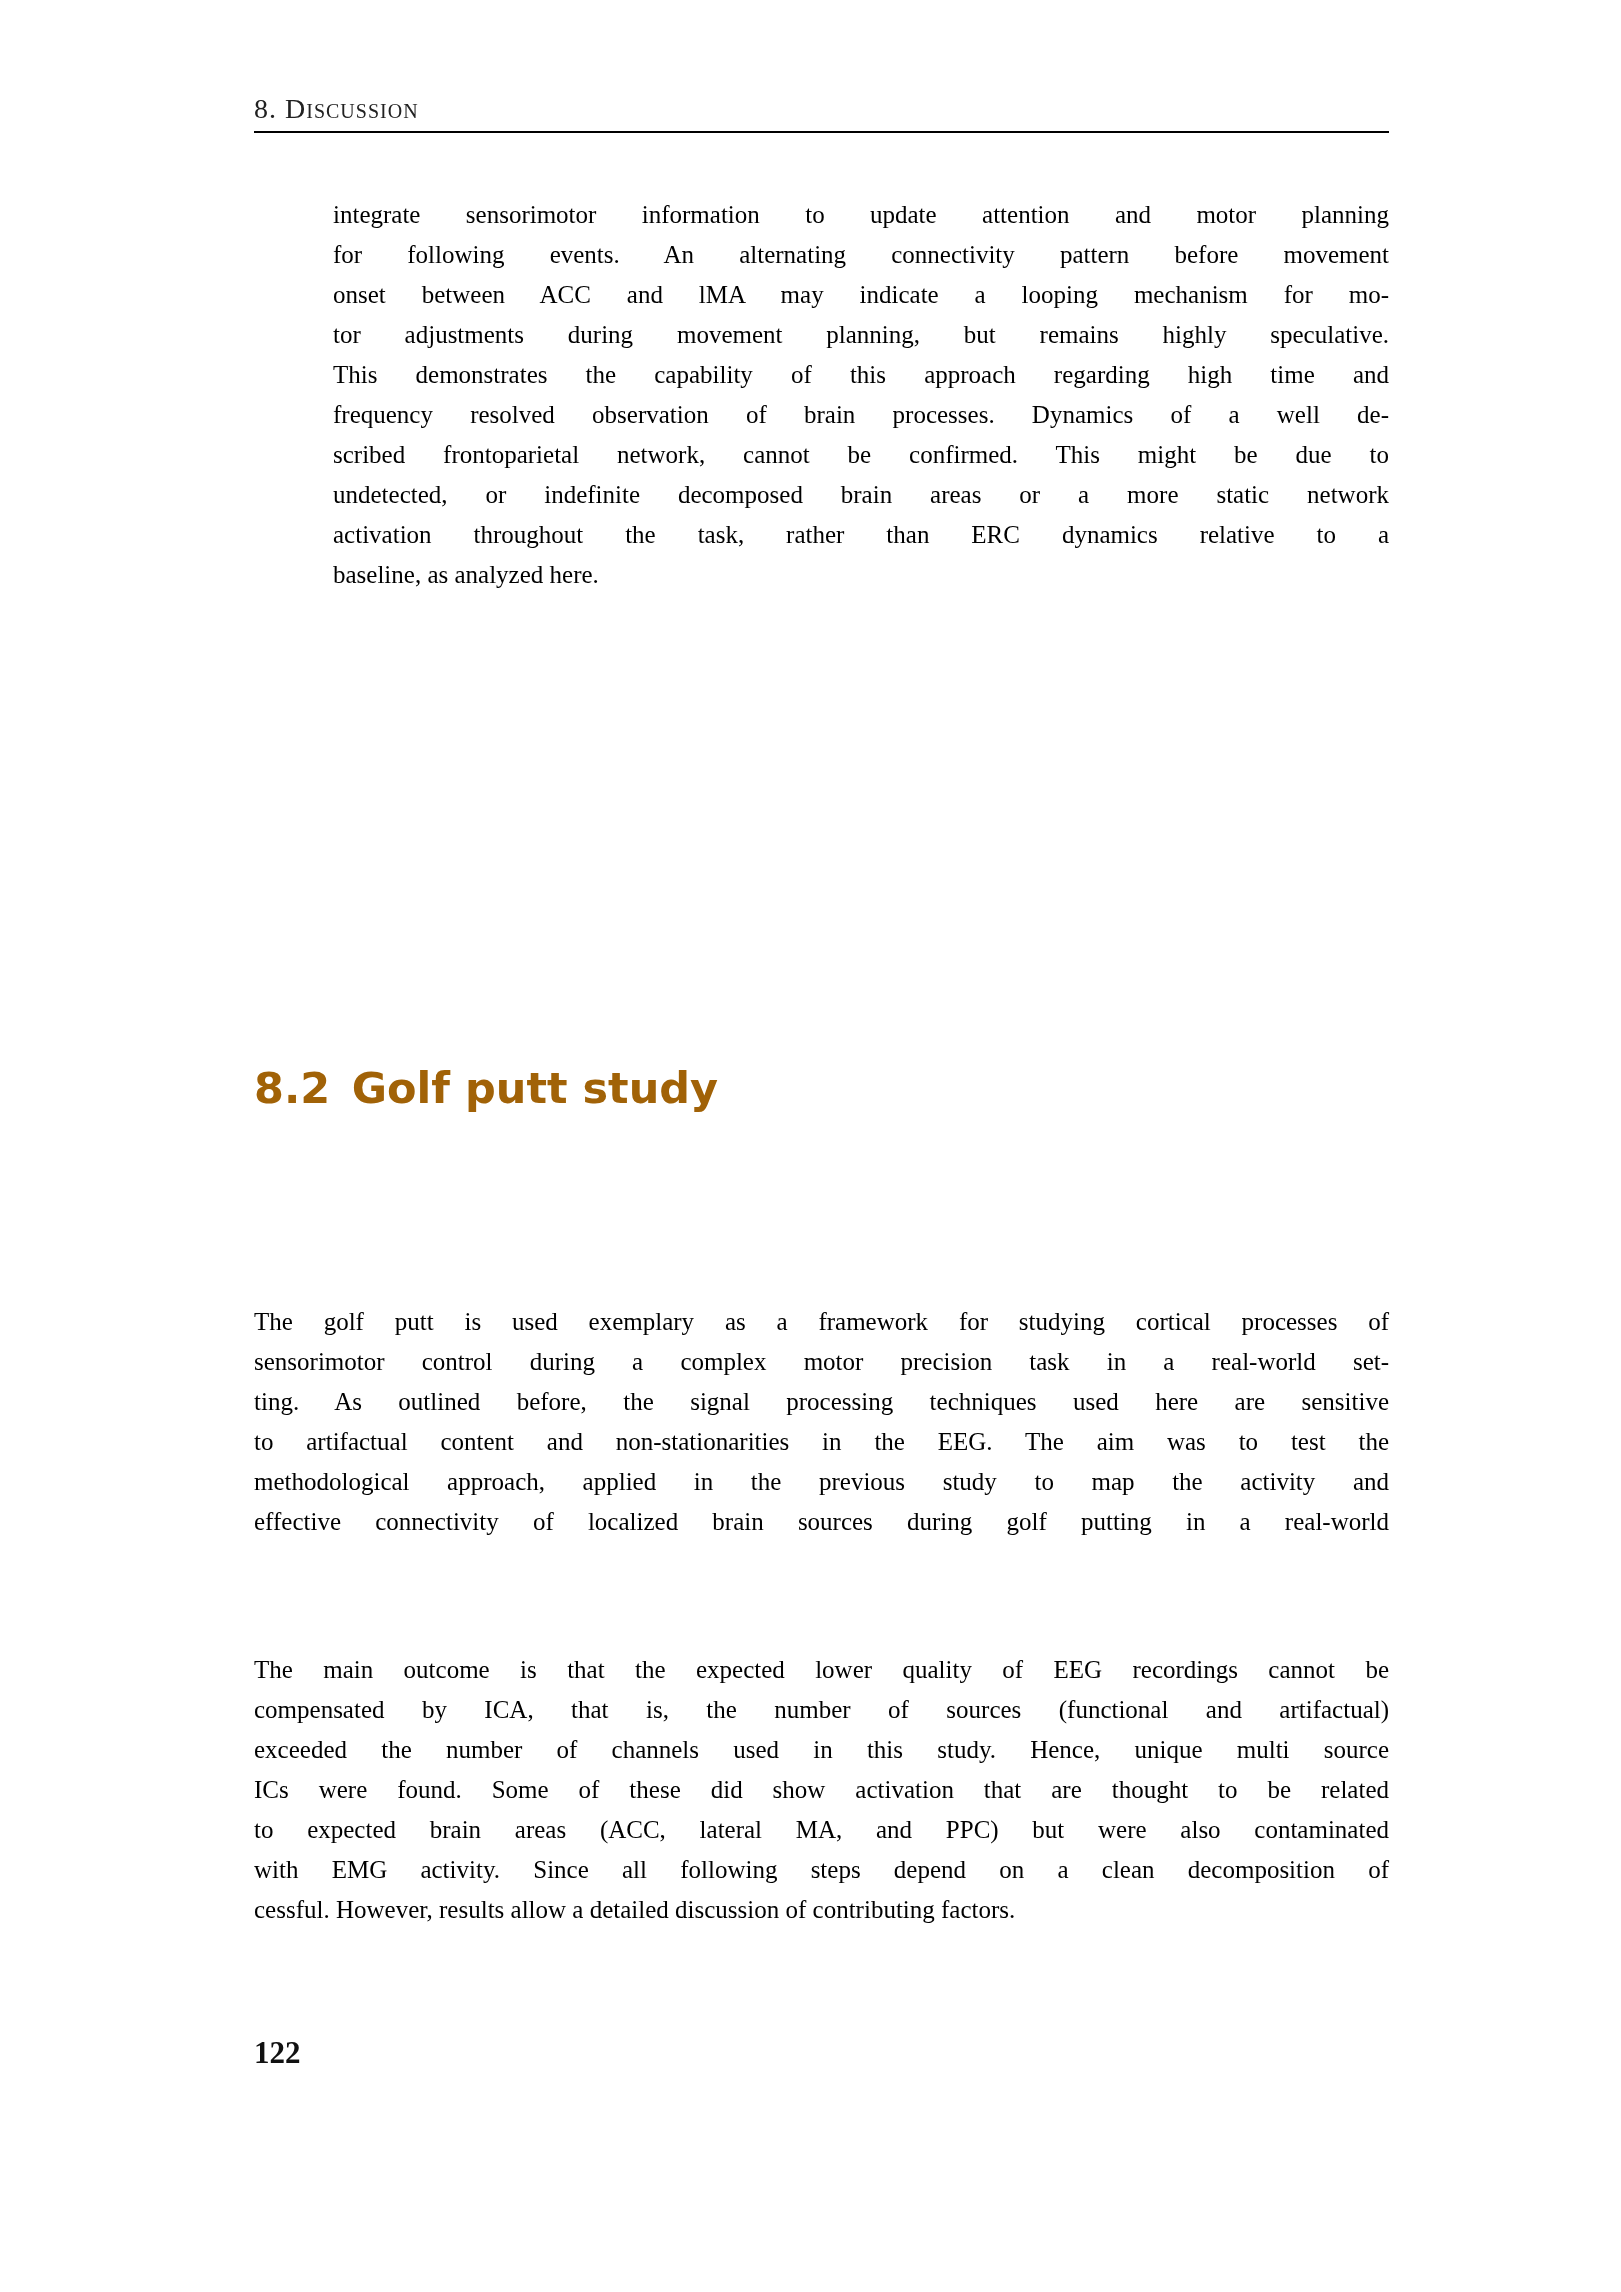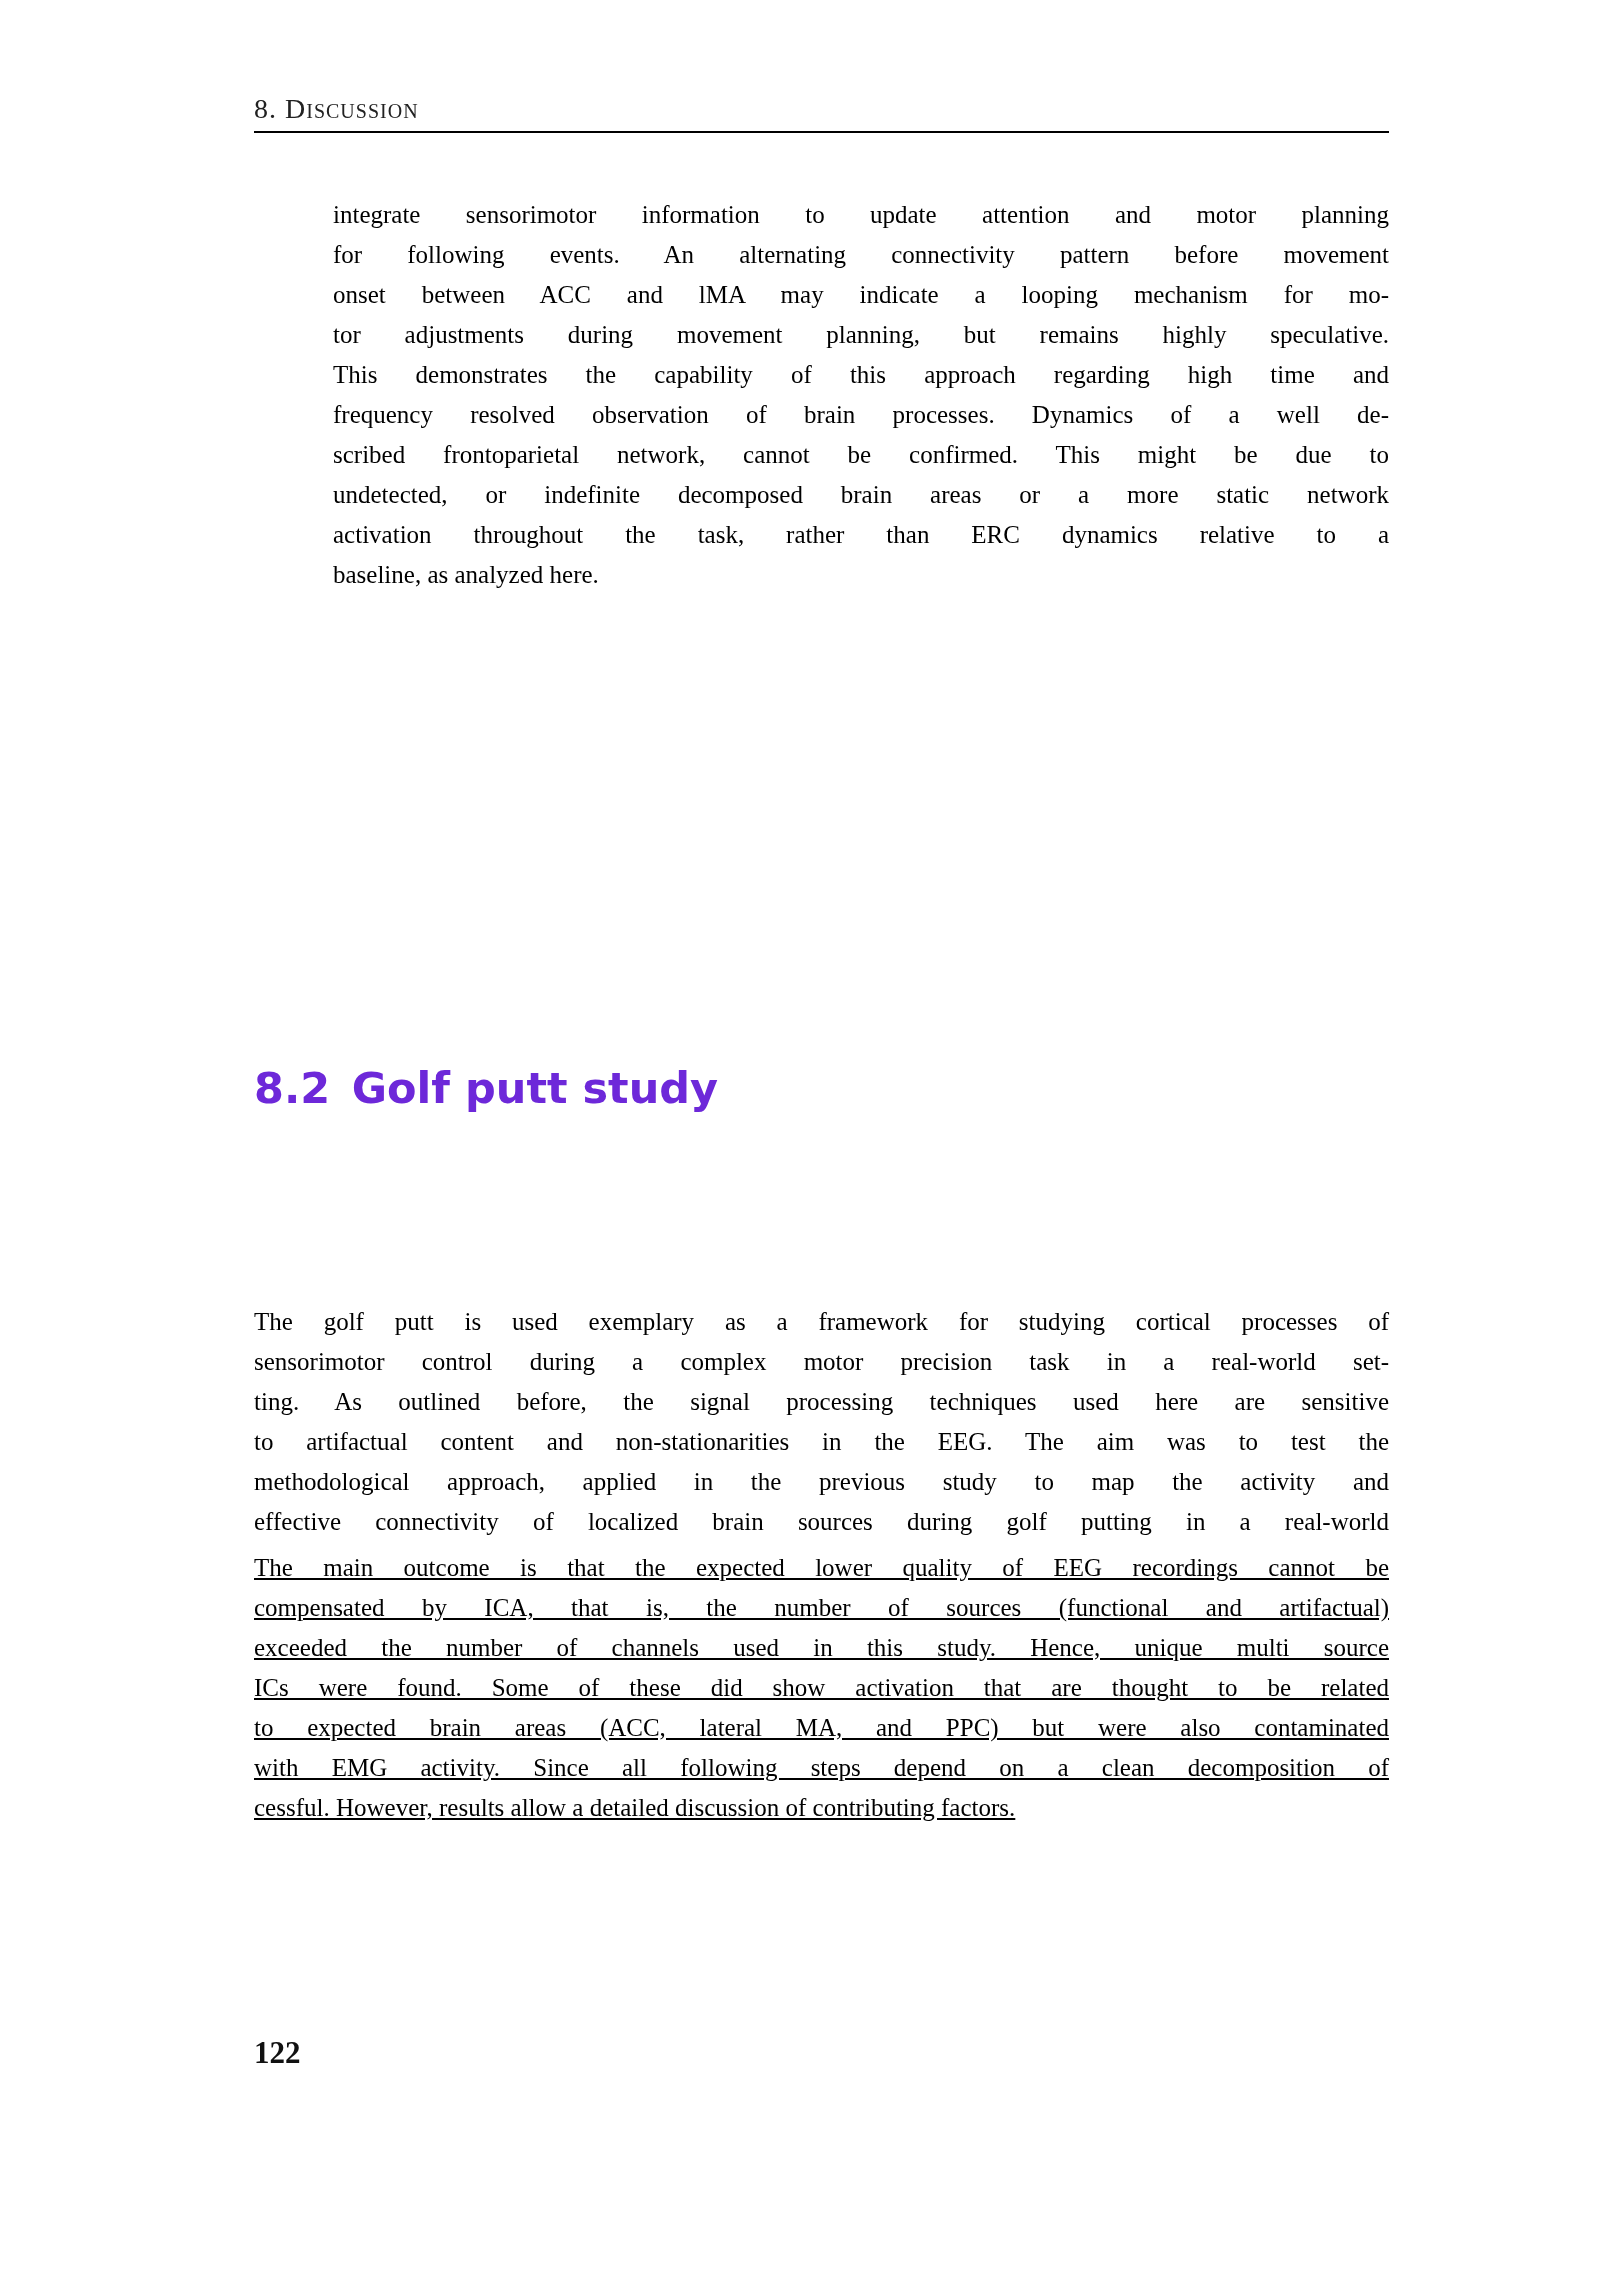--- a/index.html
+++ b/index.html
@@ -55,37 +55,36 @@
       top: 195px;
       width: 1056px;
     }
     #section-heading {
       position: absolute;
       left: 254px;
       top: 1061px;
       font-family: "DejaVu Sans", "Liberation Sans", sans-serif;
       font-weight: bold;
       font-size: 43px;
-      color: #6d28d9;
+      color: #a16207;
       line-height: 55px;
       white-space: nowrap;
     }
     #section-heading .num {
       margin-right: 21.6px;
     }
     #para-golf-1 {
       left: 254px;
       top: 1302px;
       width: 1135px;
     }
     #para-golf-2 {
       left: 254px;
-      top: 1548px;
+      top: 1650px;
       width: 1135px;
-      text-decoration: underline;
     }
     #page-number {
       position: absolute;
       left: 254px;
       top: 2035px;
       font-family: "Liberation Serif", "DejaVu Serif", serif;
       font-weight: bold;
       font-size: 31px;
       color: #111;
     }

